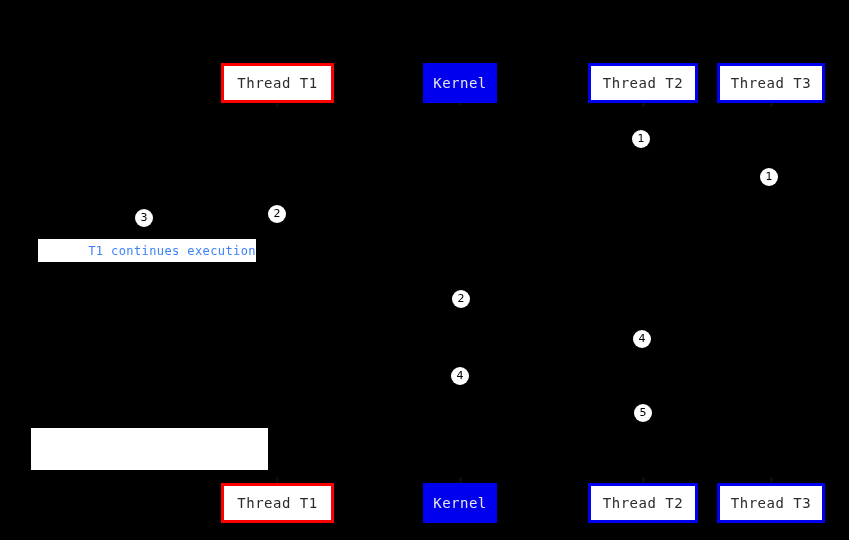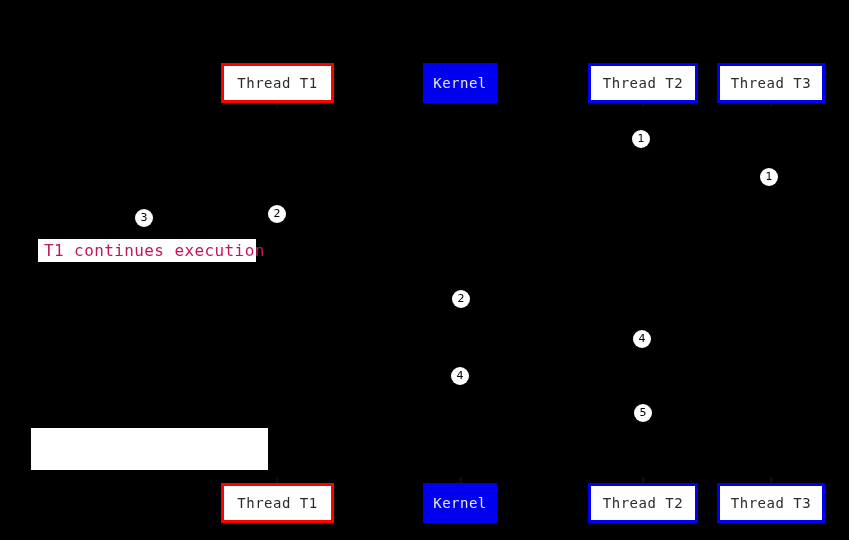--- a/index.html
+++ b/index.html
@@ -59,28 +59,29 @@
     color: #e8e8e8;
     text-align: right;
   }
 
   
   .note {
     position: absolute;
     box-sizing: border-box;
     background: #ffffff;
     border: 1px solid #000000;
-    color: #be185d;
+    color: #3b82f6;
     font-family: "DejaVu Sans Mono", "Liberation Mono", monospace;
-    font-size: 16px;
+    font-size: 12px;
     letter-spacing: 0.4px;
     display: flex;
     align-items: center;
     padding-left: 6px;
     white-space: nowrap;
+    justify-content: flex-end;
   }
   .note.blank {
     border: none;
     padding: 0;
   }
 
   
   .badge {
     position: absolute;
     width: 18px;

